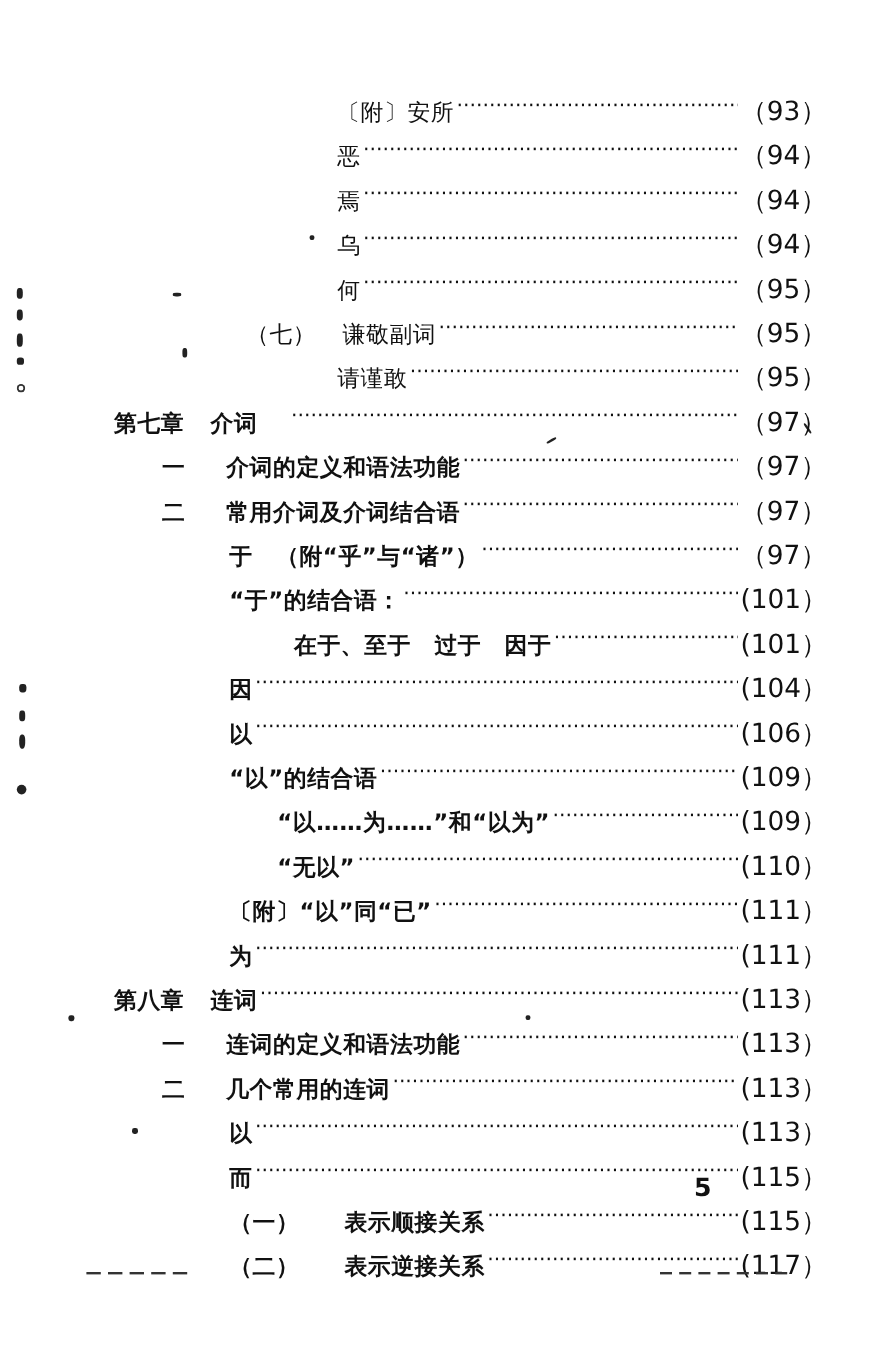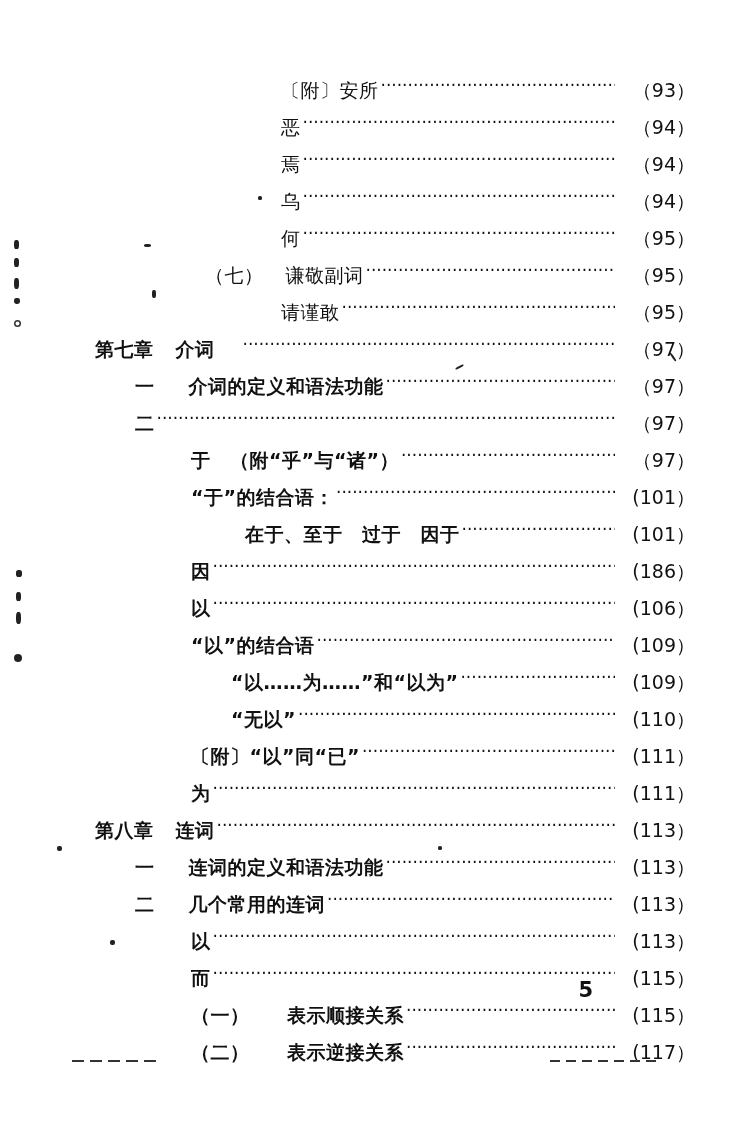--- a/index.html
+++ b/index.html
@@ -62,22 +62,22 @@
     position: absolute;
     left: 0;
     bottom: 0.12em;
     font-size: 17px;
     letter-spacing: 0px;
     color: #111;
     white-space: nowrap;
   }
   .page-no {
     flex: 0 0 auto;
-    font-size: 19px;
-    text-align: right;
+    font-size: 22px;
+    text-align: left;
     min-width: 78px;
     letter-spacing: 0px;
   }
   .pagenum {
     position: absolute;
     right: 72px;
     top: 978px;
     font-size: 21px;
     font-weight: bold;
   }
@@ -187,20 +187,21 @@
       <span class="indent" style="width:40px;"></span>
       <span class="label chap-num">一</span>
       <span class="label" style="padding-left:34px;">介词的定义和语法功能</span>
       <span class="leader"></span>
       <span class="page-no">（97）</span>
     </div>
 
     <div class="row bold">
       <span class="indent" style="width:40px;"></span>
       <span class="label chap-num">二</span>
+      <span class="label" style="padding-left:34px;">常用介词及介词结合语</span>
       <span class="leader"></span>
       <span class="page-no">（97）</span>
     </div>
 
     <div class="row bold">
       <span class="indent" style="width:96px;"></span>
       <span class="label">于　（附“乎”与“诸”）</span>
       <span class="leader"></span>
       <span class="page-no">（97）</span>
     </div>
@@ -216,21 +217,21 @@
       <span class="indent" style="width:150px;"></span>
       <span class="label">在于、至于　过于　因于</span>
       <span class="leader"></span>
       <span class="page-no">(101）</span>
     </div>
 
     <div class="row bold">
       <span class="indent" style="width:96px;"></span>
       <span class="label">因</span>
       <span class="leader"></span>
-      <span class="page-no">(186）</span>
+      <span class="page-no">(104）</span>
     </div>
 
     <div class="row bold">
       <span class="indent" style="width:96px;"></span>
       <span class="label">以</span>
       <span class="leader"></span>
       <span class="page-no">(106）</span>
     </div>
 
     <div class="row bold">

